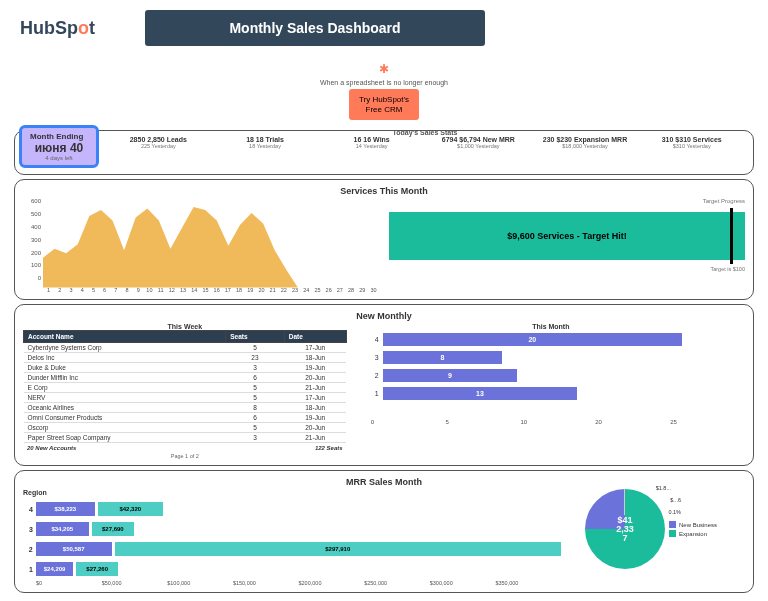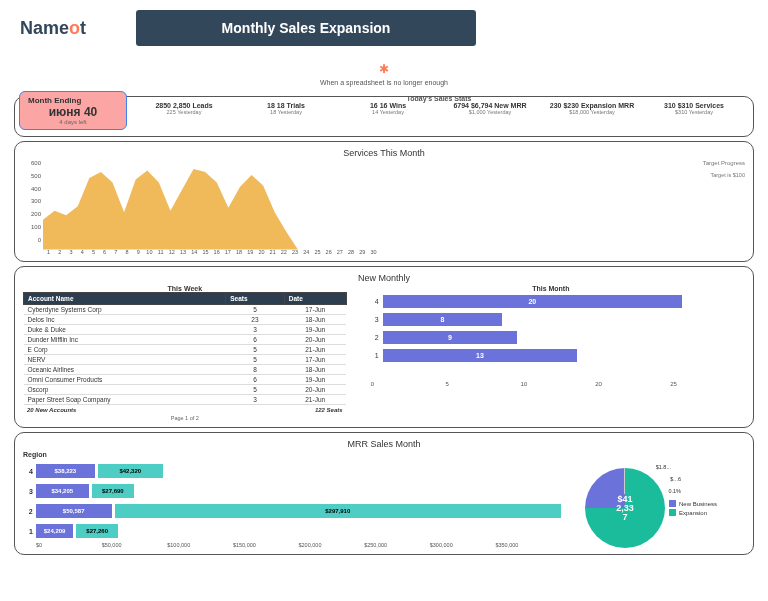--- a/index.html
+++ b/index.html
@@ -7,29 +7,29 @@
   .header { display: flex; align-items: center; padding: 10px 20px; gap: 50px; }
   .logo { font-size: 18px; font-weight: bold; color: #33475b; }
   .logo .o { color: #ff7a59; }
   .title-bar { background: #33475b; color: #fff; padding: 10px 40px; font-size: 14px; font-weight: bold; border-radius: 3px; flex: 0 0 340px; text-align: center; }
   .cta-row { display: flex; flex-direction: column; align-items: center; gap: 3px; margin: 6px 0 10px; }
   .cta-icon { color: #ff7a59; font-size: 12px; }
   .cta-text { font-size: 7px; color: #555; }
   .cta-btn { background: #ff7a59; color: #000; font-size: 8px; padding: 6px 10px; border: none; border-radius: 3px; line-height: 1.2; }
   .panel { border: 1px solid #555; border-radius: 10px; margin: 4px 14px; padding: 6px 8px; background: #fff; position: relative; }
   .stats-row { display: flex; align-items: flex-start; gap: 6px; }
-  .month-end { border: 1px solid #3b82f6; border-radius: 6px; padding: 4px 8px; width: 108px; background: #fca5a5; margin-top: -12px; margin-left: -4px; }
+  .month-end { border: 3px solid #3b82f6; border-radius: 6px; padding: 4px 8px; width: 80px; background: #c4b5fd; margin-top: -12px; margin-left: -4px; }
   .month-end .lbl { font-size: 8px; font-weight: bold; }
   .month-end .val { font-size: 12px; font-weight: bold; text-align: center; }
   .month-end .sub { font-size: 6px; text-align: center; color: #666; }
   .stats-title { font-size: 7px; font-weight: bold; text-align: center; color: #555; margin-top: -8px; }
   .stat { flex: 1; text-align: center; }
   .stat .big { font-size: 7px; font-weight: bold; }
   .stat .small { font-size: 5.5px; color: #777; }
-  .section-title { font-size: 9px; font-weight: normal; text-align: center; margin-bottom: 2px; }
+  .section-title { font-size: 9px; font-weight: bold; text-align: center; margin-bottom: 2px; }
   .services-row { display: flex; gap: 10px; }
   .chart-area { flex: 1; position: relative; height: 95px; }
   .y-axis { position: absolute; left: 0; top: 0; bottom: 12px; width: 18px; display: flex; flex-direction: column-reverse; justify-content: space-between; font-size: 6px; color: #555; text-align: right; }
   .area-svg { position: absolute; left: 20px; top: 0; right: 0; bottom: 12px; }
   .x-axis { position: absolute; left: 20px; right: 0; bottom: 0; display: flex; font-size: 5.5px; color: #555; }
   .x-axis span { flex: 1; text-align: center; }
   .target-col { flex: 1; }
   .target-label { font-size: 6px; text-align: right; color: #777; }
   .target-bar { background: #1abc9c; height: 48px; margin-top: 8px; position: relative; display: flex; align-items: center; justify-content: center; }
   .target-bar .txt { font-size: 9px; font-weight: bold; color: #000; }
@@ -45,21 +45,21 @@
   .table-footer { display: flex; justify-content: space-between; font-size: 6px; font-weight: bold; font-style: italic; padding: 2px 4px; }
   .page { font-size: 5.5px; text-align: center; color: #666; }
   .bar-col { flex: 1.2; }
   .hbar-chart { position: relative; height: 95px; padding-left: 14px; padding-bottom: 14px; }
   .hbar-row { display: flex; align-items: center; height: 18px; gap: 4px; }
   .hbar-row .ylbl { width: 8px; font-size: 7px; text-align: right; }
   .hbar { background: #6b72d9; height: 13px; position: relative; }
   .hbar .val { position: absolute; left: 50%; top: 50%; transform: translate(-50%,-50%); color: #fff; font-size: 7px; font-weight: bold; }
   .hbar-xaxis { display: flex; position: absolute; left: 14px; right: 0; bottom: 0; font-size: 6px; color: #555; }
   .hbar-xaxis span { flex: 1; }
-  .mrr-row { display: flex; gap: 24px; align-items: flex-end; }
+  .mrr-row { display: flex; gap: 24px; align-items: flex-start; }
   .mrr-bars { flex: 2; }
   .mrr-bar-row { display: flex; align-items: center; height: 18px; gap: 3px; margin: 2px 0; }
   .mrr-bar-row .ylbl { width: 10px; font-size: 7px; font-weight: bold; text-align: right; }
   .seg { height: 14px; display: flex; align-items: center; justify-content: center; font-size: 6px; color: #000; font-weight: bold; }
   .seg.blue { background: #6b72d9; color: #fff; }
   .seg.teal { background: #4ecdc4; }
   .mrr-xaxis { display: flex; font-size: 5.5px; color: #555; margin-left: 13px; }
   .mrr-xaxis span { flex: 1; }
   .region-lbl { font-size: 7px; font-weight: bold; margin-bottom: 4px; }
   .pie-col { flex: 0 0 160px; display: flex; align-items: center; gap: 4px; }
@@ -68,28 +68,30 @@
   .legend { font-size: 6px; }
   .legend-item { display: flex; align-items: center; gap: 3px; margin: 2px 0; }
   .legend-sw { width: 7px; height: 7px; }
   .pie-slice-lbl { position: absolute; font-size: 5.5px; color: #333; }
 </style>
 </head>
 <body>
 
 <div class="header">
   <div class="logo">
-    <span>Name</span><span class="o">o</span><span>t</span>
-  </div>
-  <div class="title-bar">Monthly Sales Expansion</div>
+    <span>HubSp</span><span class="o">o</span><span>t</span>
+  </div>
+  <div class="title-bar">Monthly Sales Dashboard</div>
 </div>
 
 <div class="cta-row">
   <div class="cta-icon">✱</div>
   <div class="cta-text">When a spreadsheet is no longer enough</div>
+  <button class="cta-btn" style="white-space:pre-line">Try HubSpot's
+Free CRM</button>
 </div>
 
 <div class="panel">
   <div class="stats-row">
     <div class="month-end">
       <div class="lbl">Month Ending</div>
       <div class="val">июня 40</div>
       <div class="sub">4 days left</div>
     </div>
     <div style="flex:1">
@@ -168,20 +170,24 @@
           <span>25</span>
           <span>26</span>
           <span>27</span>
           <span>28</span>
           <span>29</span>
           <span>30</span>
         </div>
     </div>
     <div class="target-col">
       <div class="target-label">Target Progress</div>
+      <div class="target-bar">
+        <span class="txt">$9,600 Services - Target Hit!</span>
+        <div class="target-marker"></div>
+      </div>
       <div class="target-note">Target is $100</div>
     </div>
   </div>
 </div>
 
 <div class="panel">
   <div class="section-title">New Monthly</div>
   <div class="accounts-row">
     <div class="table-col">
       <div class="table-title">This Week</div>

